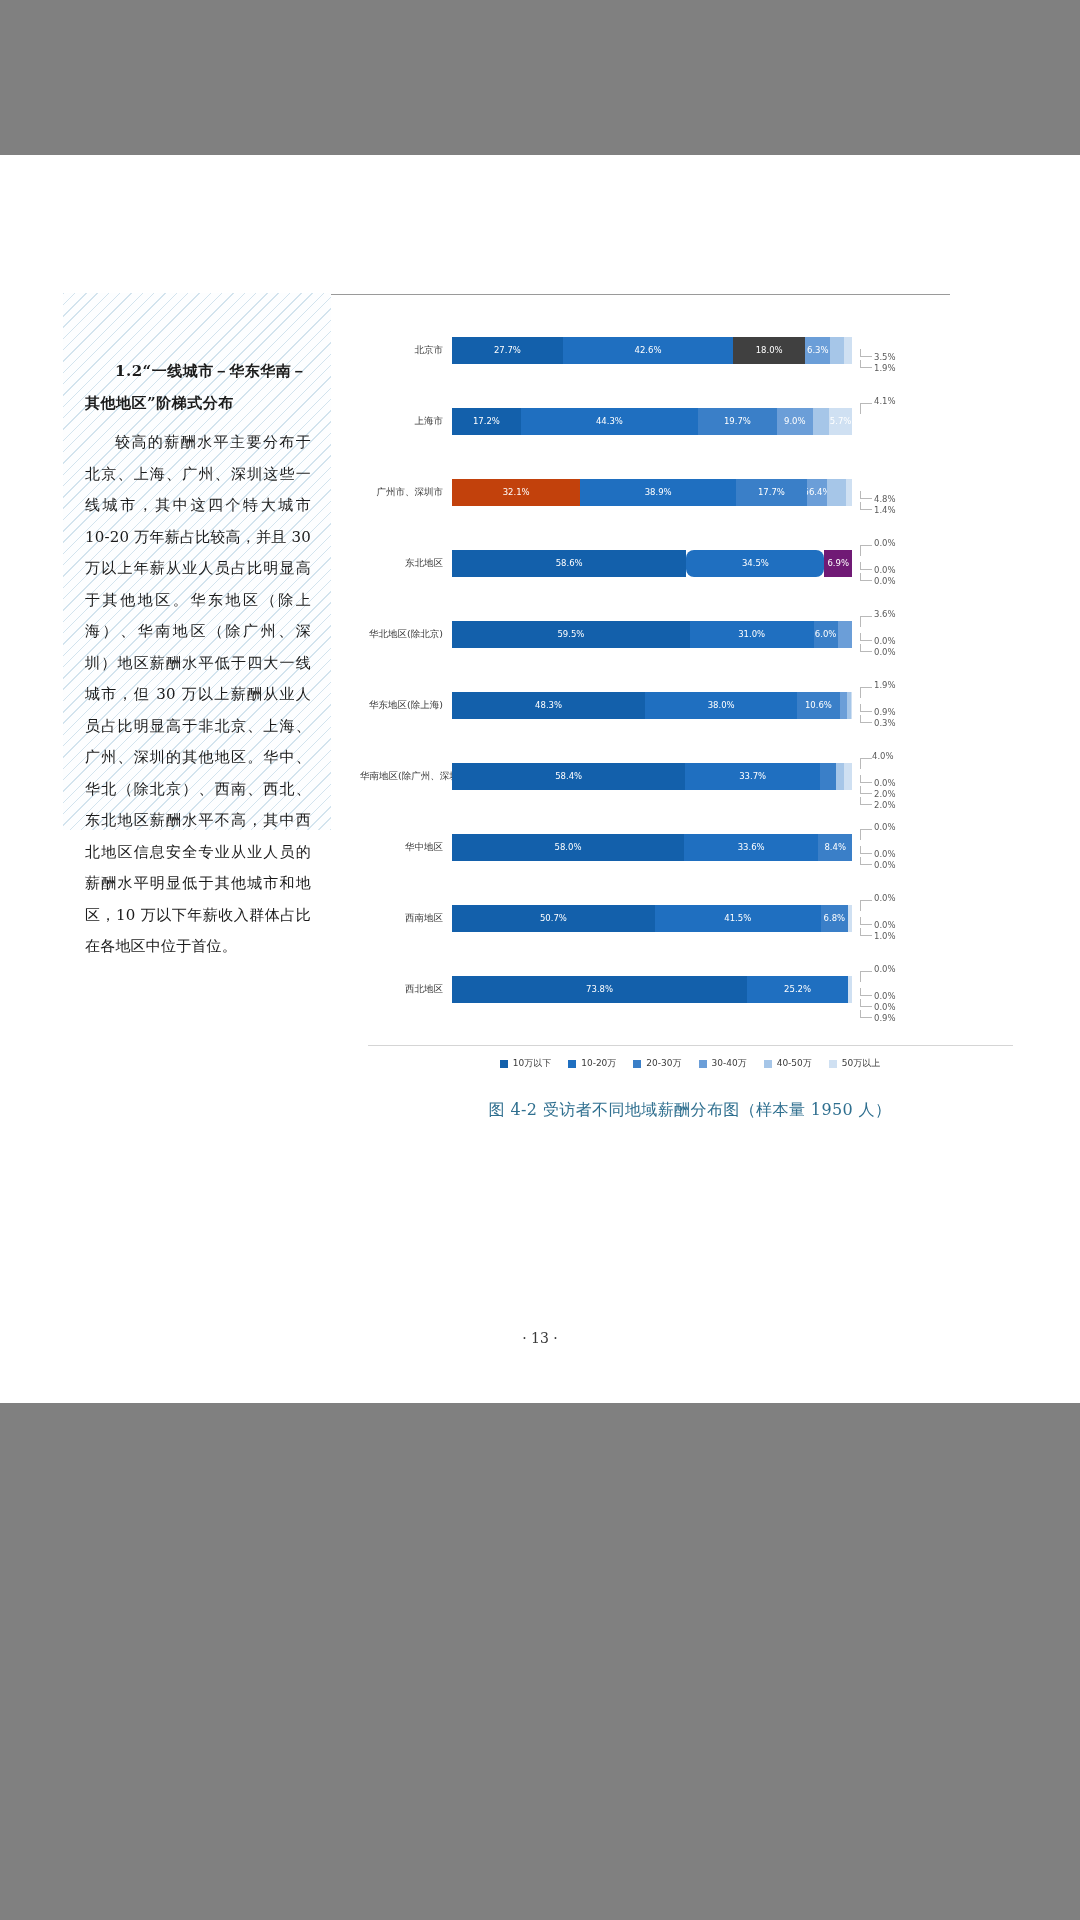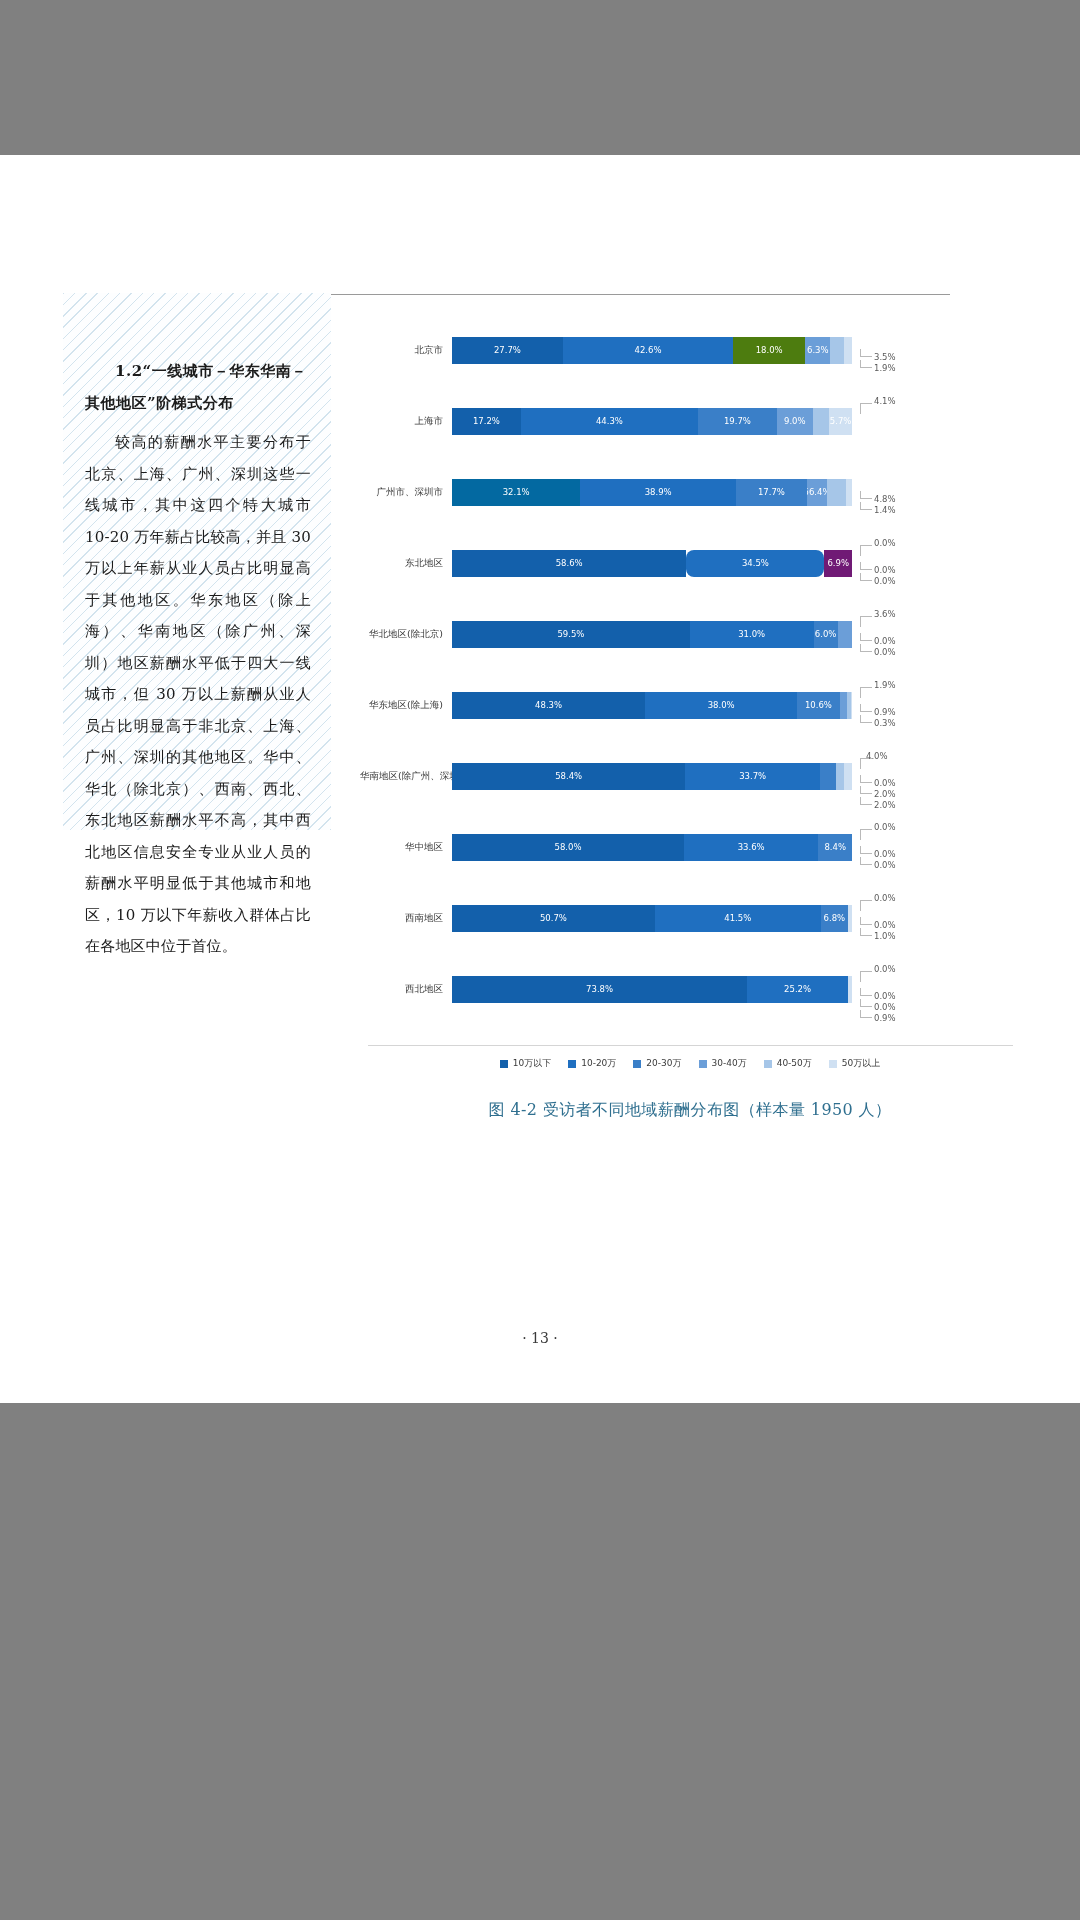--- a/index.html
+++ b/index.html
@@ -200,21 +200,21 @@
       </div>
     </div>
 
     <div class="chart-panel">
       <div class="chart-plot" id="plot">
           <div class="bar-row" style="top: 0px;">
             <div class="bar-cat">北京市</div>
             <div class="bar-track">
               <div class="seg" style="width: 110.8px; background: rgb(19, 96, 171);">27.7%</div>
               <div class="seg" style="width: 170.4px; background: rgb(31, 111, 192);">42.6%</div>
-              <div class="seg" style="width: 72px; background: #4d7c0f;">18.0%</div>
+              <div class="seg" style="width: 72px; background: #404040;">18.0%</div>
               <div class="seg" style="width: 25.2px; background: rgb(107, 158, 216);">6.3%</div>
               <div class="seg" style="width: 14px; background: rgb(166, 198, 232);"></div>
               <div class="seg" style="width: 7.6px; background: rgb(207, 224, 242);"></div>
             </div>
             <div class="callouts">
               <div class="leader" style="left: 8px; top: 24px; width: 12px; height: 8px;"></div>
               <div class="callout" style="left: 22px; top: 27px;">3.5%</div>
               <div class="leader" style="left: 8px; top: 35px; width: 12px; height: 8px;"></div>
               <div class="callout" style="left: 22px; top: 38px;">1.9%</div>
             </div>
@@ -230,21 +230,21 @@
               <div class="seg" style="width: 22.8px; background: rgb(207, 224, 242);">5.7%</div>
             </div>
             <div class="callouts">
               <div class="leader up" style="left: 8px; top: 7px; width: 12px; height: 11px;"></div>
               <div class="callout" style="left: 22px; top: 0px;">4.1%</div>
             </div>
           </div>
           <div class="bar-row" style="top: 142px;">
             <div class="bar-cat">广州市、深圳市</div>
             <div class="bar-track">
-              <div class="seg" style="width: 128.4px; background: #0369a1;">32.1%</div>
+              <div class="seg" style="width: 128.4px; background: #c2410c;">32.1%</div>
               <div class="seg" style="width: 155.6px; background: rgb(31, 111, 192);">38.9%</div>
               <div class="seg" style="width: 70.8px; background: rgb(58, 127, 200);">17.7%</div>
               <div class="seg" style="width: 20.4px; background: rgb(107, 158, 216);">56.4%</div>
               <div class="seg" style="width: 19.2px; background: rgb(166, 198, 232);"></div>
               <div class="seg" style="width: 5.6px; background: rgb(207, 224, 242);"></div>
             </div>
             <div class="callouts">
               <div class="leader" style="left: 8px; top: 24px; width: 12px; height: 8px;"></div>
               <div class="callout" style="left: 22px; top: 27px;">4.8%</div>
               <div class="leader" style="left: 8px; top: 35px; width: 12px; height: 8px;"></div>
@@ -313,21 +313,21 @@
             <div class="bar-track">
               <div class="seg" style="width: 233.6px; background: rgb(19, 96, 171);">58.4%</div>
               <div class="seg" style="width: 134.8px; background: rgb(31, 111, 192);">33.7%</div>
               <div class="seg" style="width: 16px; background: rgb(58, 127, 200);"></div>
               <div class="seg" style="width: 0px; background: rgb(107, 158, 216);"></div>
               <div class="seg" style="width: 8px; background: rgb(166, 198, 232);"></div>
               <div class="seg" style="width: 8px; background: rgb(207, 224, 242);"></div>
             </div>
             <div class="callouts">
               <div class="leader up" style="left: 8px; top: 7px; width: 12px; height: 11px;"></div>
-              <div class="callout" style="left: 14px; top: 0px;">4.0%</div>
+              <div class="callout" style="left: 20px; top: 0px;">4.0%</div>
               <div class="leader" style="left: 8px; top: 24px; width: 12px; height: 8px;"></div>
               <div class="callout" style="left: 22px; top: 27px;">0.0%</div>
               <div class="leader" style="left: 8px; top: 35px; width: 12px; height: 8px;"></div>
               <div class="callout" style="left: 22px; top: 38px;">2.0%</div>
               <div class="leader" style="left: 8px; top: 46px; width: 12px; height: 8px;"></div>
               <div class="callout" style="left: 22px; top: 49px;">2.0%</div>
             </div>
           </div>
           <div class="bar-row" style="top: 497px;">
             <div class="bar-cat">华中地区</div>

